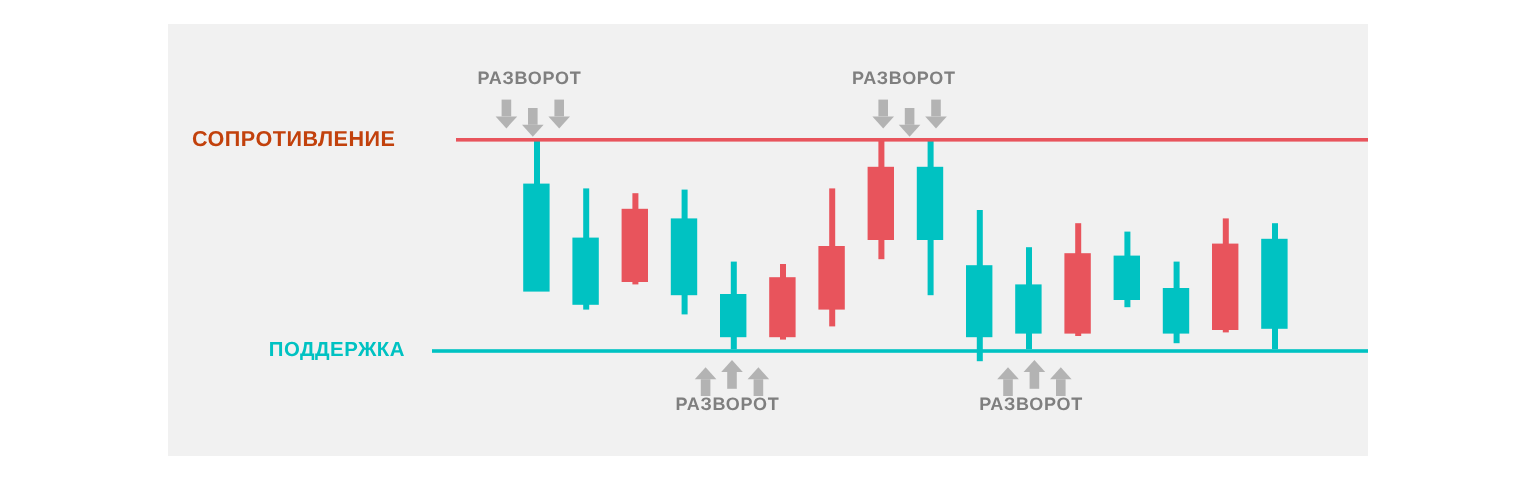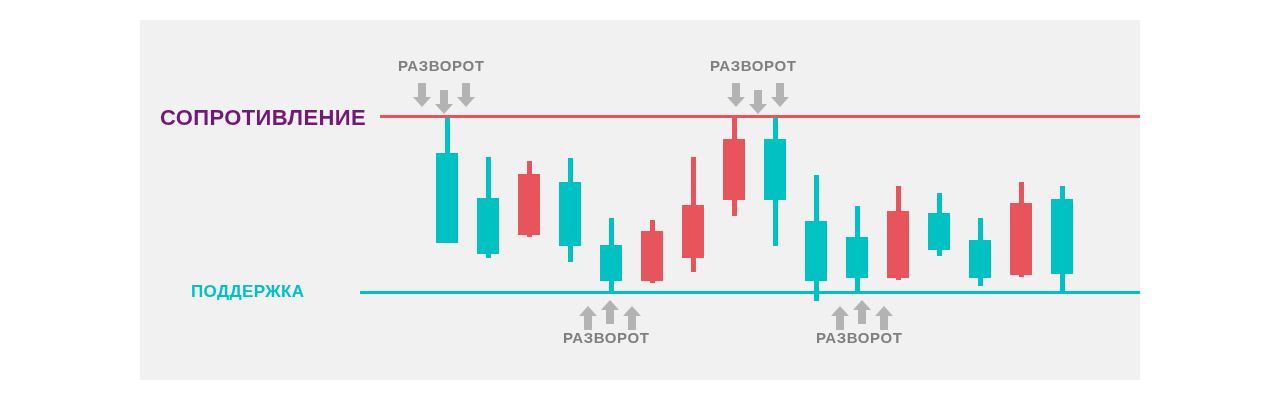--- a/index.html
+++ b/index.html
@@ -153,23 +153,23 @@
           <div class="body" style="left: 0px; top: 21px; width: 22px; height: 72px; background: rgb(232, 84, 92);"></div>
         </div>
         <div class="candle" style="left: 911px; top: 166px; width: 22px; height: 105px;">
           <div class="wick" style="left: 8.5px; top: 0px; width: 5px; height: 105px; background: rgb(0, 194, 194);"></div>
           <div class="body" style="left: 0px; top: 13px; width: 22px; height: 75px; background: rgb(0, 194, 194);"></div>
         </div>
       </div>
   </div>
   <div id="overlay"></div>
 <div class="level-line" style="left: 380px; top: 115px; width: 760px; background: rgb(232, 84, 92);"></div>
-    <div class="level-label" style="left: 160px; top: 107px; font-size: 22px; color: #701a75;">СОПРОТИВЛЕНИЕ</div>
+    <div class="level-label" style="left: 160px; top: 107px; font-size: 18px; color: #c2410c;">СОПРОТИВЛЕНИЕ</div>
     <div class="level-line" style="left: 360px; top: 291px; width: 780px; background: rgb(0, 194, 194);"></div>
-    <div class="level-label" style="left: 191px; top: 283px; font-size: 17px; color: rgb(0, 194, 194);">ПОДДЕРЖКА</div>
+    <div class="level-label" style="left: 224px; top: 283px; font-size: 17px; color: rgb(0, 194, 194);">ПОДДЕРЖКА</div>
     <div class="rev-label" style="left: 398px; top: 58px; color: rgb(127, 127, 127);">РАЗВОРОТ</div>
     <div class="arrow down" style="left: 422px; top: 83px;">
       <div class="shaft" style="background: rgb(179, 179, 179); width: 8px; height: 14px; left: -4px; top: 0px;"></div>
       <div class="head" style="top: 14px; left: -9px; border-top-color: rgb(179, 179, 179);"></div>
     </div>
     <div class="arrow down" style="left: 444px; top: 90px;">
       <div class="shaft" style="background: rgb(179, 179, 179); width: 8px; height: 14px; left: -4px; top: 0px;"></div>
       <div class="head" style="top: 14px; left: -9px; border-top-color: rgb(179, 179, 179);"></div>
     </div>
     <div class="arrow down" style="left: 466px; top: 83px;">

